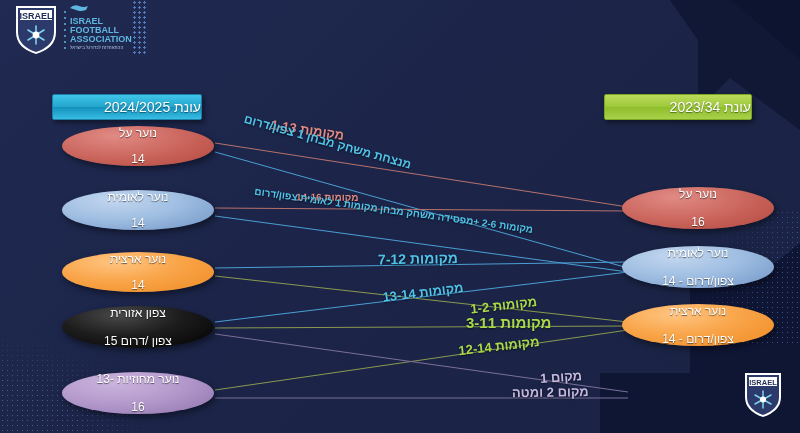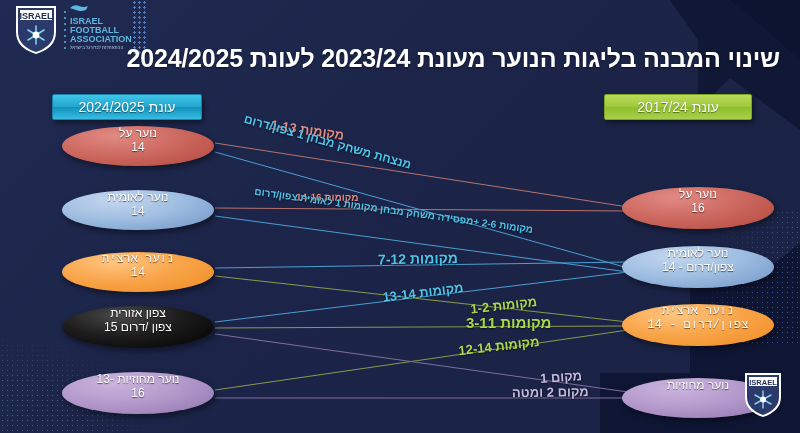--- a/index.html
+++ b/index.html
@@ -40,21 +40,21 @@
     position:absolute;left:40px;top:44px;width:740px;
     text-align:right;direction:rtl;
     color:#ffffff;font-weight:bold;font-size:25px;line-height:1.16;
     letter-spacing:-.2px;
     text-shadow:0 1px 2px rgba(0,0,0,.55);
   }
 
   
   .season-chip{
     position:absolute;height:24px;line-height:24px;
-    text-align:center;direction:rtl;
+    text-align:right;direction:rtl;
     color:#ffffff;font-size:14px;font-weight:normal;
     border-radius:2px;
     text-shadow:0 1px 1px rgba(0,0,0,.45);
     box-shadow:2px 3px 5px rgba(0,0,0,.45);
   }
   #season-left{
     left:52px;top:94px;width:148px;
     background:linear-gradient(180deg,#3fc5ea 0%,#24a6cd 48%,#1392bd 52%,#38bde4 100%);
     border:1px solid #1b7fa8;
   }
@@ -65,33 +65,33 @@
   }
 
   
   #connectors{position:absolute;left:0;top:0;width:800px;height:433px;}
 
   
   .node{
     position:absolute;
     border-radius:50%;
     display:flex;flex-direction:column;
-    align-items:center;justify-content:flex-start;
+    align-items:center;justify-content:space-between;
     direction:rtl;text-align:center;
     color:#ffffff;font-size:12px;line-height:1.18;
     text-shadow:0 1px 1px rgba(0,0,0,.55);
     box-shadow:2px 3px 6px rgba(0,0,0,.45);
   }
   .node .l1,.node .l2{display:block;white-space:nowrap;}
 
   .n-red   {background:radial-gradient(ellipse at 35% 25%, #e08a84 0%, #cd6a61 45%, #b4473d 100%);}
   .n-blue  {background:radial-gradient(ellipse at 35% 25%, #c3d6ef 0%, #a0bfe2 45%, #6f93c4 100%);}
   .n-orange{background:radial-gradient(ellipse at 35% 25%, #ffc07a 0%, #fba council 45%, #ef8c23 100%);}
   .n-orange{background:radial-gradient(ellipse at 35% 25%, #ffc582 0%, #fba council 40%, #ef8b22 100%);}
-  .n-orange{background:radial-gradient(ellipse at 35% 25%, #ffc582 0%, #f9a54a 45%, #ef8b22 100%);font-family:Liberation Mono, monospace;}
+  .n-orange{background:radial-gradient(ellipse at 35% 25%, #ffc582 0%, #f9a54a 45%, #ef8b22 100%);}
   .n-black {background:radial-gradient(ellipse at 38% 22%, #4a4a4a 0%, #1d1d1d 45%, #000000 100%);}
   .n-purple{background:radial-gradient(ellipse at 35% 25%, #cbb4de 0%, #b59bcd 45%, #8f74ad 100%);}
 
   
   .edge-label{
     position:absolute;
     direction:rtl;white-space:nowrap;
     font-weight:bold;
     text-shadow:0 1px 2px rgba(0,0,0,.6);
     transform-origin:100% 50%;
@@ -139,24 +139,23 @@
       <circle cx="57" cy="10" r="1"></circle>
         <circle cx="57" cy="16" r="1"></circle>
         <circle cx="57" cy="22" r="1"></circle>
       <circle cx="57" cy="28" r="1"></circle>
         <circle cx="57" cy="34" r="1"></circle>
         <circle cx="57" cy="40" r="1"></circle>
       <circle cx="57" cy="46" r="1"></circle>
     </g>
   </svg>
 
-  <div id="page-title">שינוי המבנה בליגות הנוער מעונת 2023/24 לעונת 2024/2025</div>
 
   <div class="season-chip" id="season-left">עונת 2024/2025</div>
-  <div class="season-chip" id="season-right">עונת 2017/24</div>
+  <div class="season-chip" id="season-right">עונת 2023/34</div>
 
   <svg id="connectors" viewBox="0 0 800 433">
 
     <line x1="215" y1="143" x2="628" y2="207" stroke="#b7726c" stroke-width="1"></line>
 
     <line x1="215" y1="152" x2="628" y2="268" stroke="#4b9fd4" stroke-width="1"></line>
 
     <line x1="215" y1="208" x2="628" y2="211" stroke="#b7726c" stroke-width="1"></line>
 
     <line x1="215" y1="216" x2="628" y2="272" stroke="#4b9fd4" stroke-width="1"></line>
@@ -201,24 +200,20 @@
     <span class="l1">נוער על</span>
     <span class="l2">16</span>
   </div>
   <div class="node n-blue" style="left:622px;top:246px;width:152px;height:42px;">
     <span class="l1">נוער לאומית</span>
     <span class="l2">צפון/דרום - 14</span>
   </div>
   <div class="node n-orange" style="left:622px;top:304px;width:152px;height:42px;">
     <span class="l1">נוער ארצית</span>
     <span class="l2">צפון/דרום - 14</span>
-  </div>
-  <div class="node n-purple" style="left:622px;top:378px;width:152px;height:40px;">
-    <span class="l1">נוער מחוזיות</span>
-    <span class="l2"></span>
   </div>
 
   <div class="edge-label" style="left:270px;top:128px;font-size:13px;color:#e08b84;transform:rotate(8.5deg);">מקומות 1-13</div>
 
   <div class="edge-label" style="left:238px;top:158px;font-size:12px;color:#4fc3e8;transform:rotate(15.5deg);">מנצחת משחק מבחן 1 צפון/דרום</div>
 
   <div class="edge-label" style="left:296px;top:192px;font-size:10px;color:#e08b84;transform:rotate(0.5deg);">מקומות 14-16</div>
 
   <div class="edge-label" style="left:252px;top:224px;font-size:10px;color:#4fc3e8;transform:rotate(7.8deg);">מקומות 2-6 +מפסידה משחק מבחן מקומות 1 לאומית צפון/דרום</div>
 

